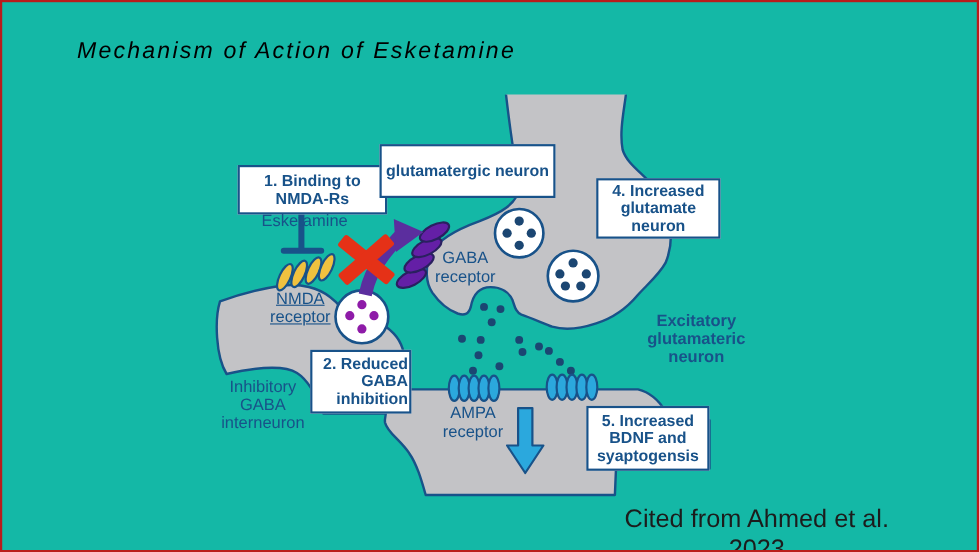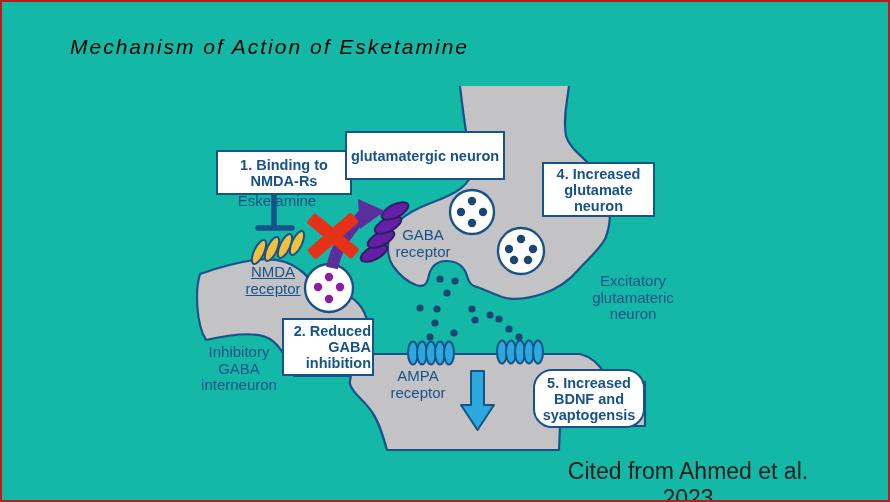--- a/index.html
+++ b/index.html
@@ -167,46 +167,46 @@
     <span>glutamate</span>
     <span>neuron</span>
   </div>
 
   <div class="callout" style="left:280px;top:316px;width:92px;height:58px;align-items:flex-end;">
     <span>2. Reduced</span>
     <span>GABA</span>
     <span>inhibition</span>
   </div>
 
-  <div class="callout" style="left:531px;top:367px;width:112px;height:59px;border-radius:19px;">
+  <div class="callout" style="left:531px;top:367px;width:112px;height:59px;">
     <span>5. Increased</span>
     <span>BDNF and</span>
     <span>syaptogensis</span>
   </div>
 
   <div class="lbl" style="left:225px;top:171px;width:100px;margin-top:20px;">
     <span>Esketamine</span>
   </div>
 
   <div class="lbl" style="left:225px;top:262px;width:92px;text-decoration:underline;">
     <span>NMDA</span>
     <span>receptor</span>
   </div>
 
   <div class="lbl" style="left:379px;top:225px;width:84px;">
     <span>GABA</span>
     <span>receptor</span>
   </div>
 
-  <div class="lbl" style="left:374px;top:366px;width:84px;">
+  <div class="lbl" style="left:386px;top:366px;width:84px;">
     <span>AMPA</span>
     <span>receptor</span>
   </div>
 
-  <div class="lbl" style="left:579px;top:271px;width:104px;">
+  <div class="lbl" style="left:579px;top:282px;width:104px;font-weight:bold;">
     <span>Excitatory</span>
     <span>glutamateric</span>
     <span>neuron</span>
   </div>
 
   <div class="lbl" style="left:185px;top:342px;width:104px;">
     <span>Inhibitory</span>
     <span>GABA</span>
     <span>interneuron</span>
   </div>

